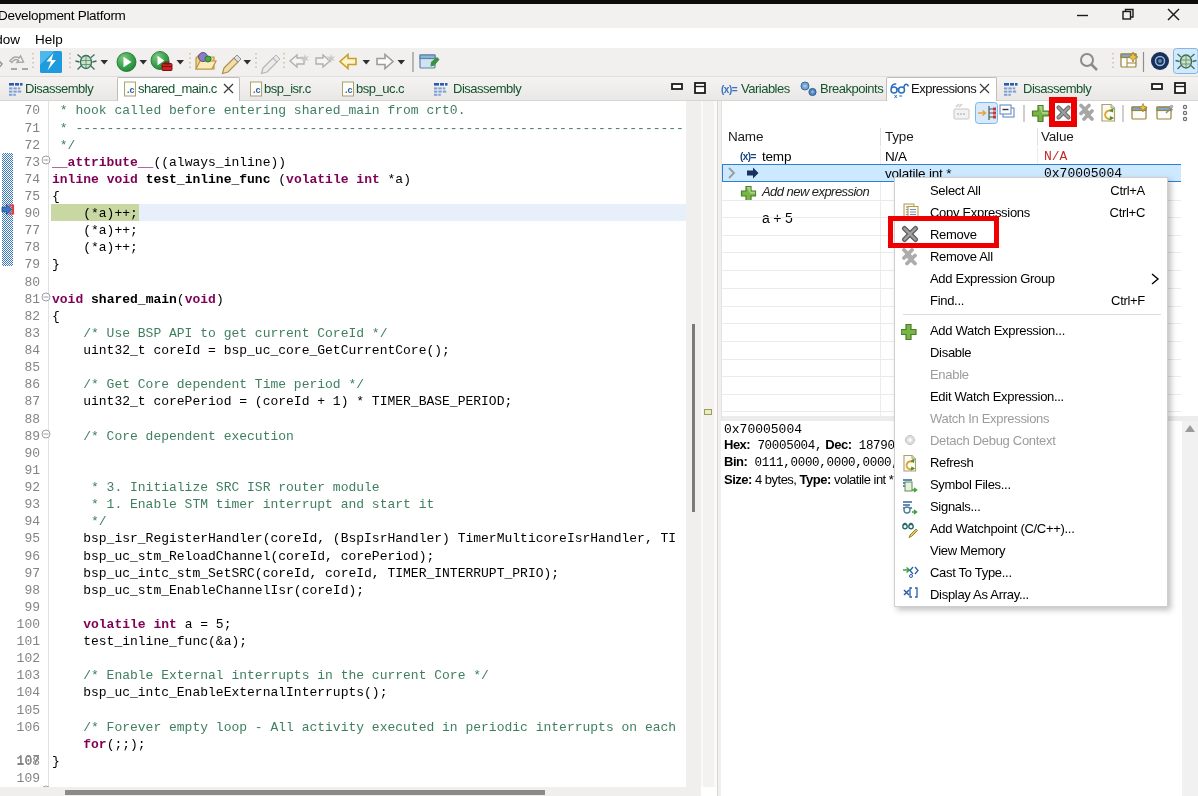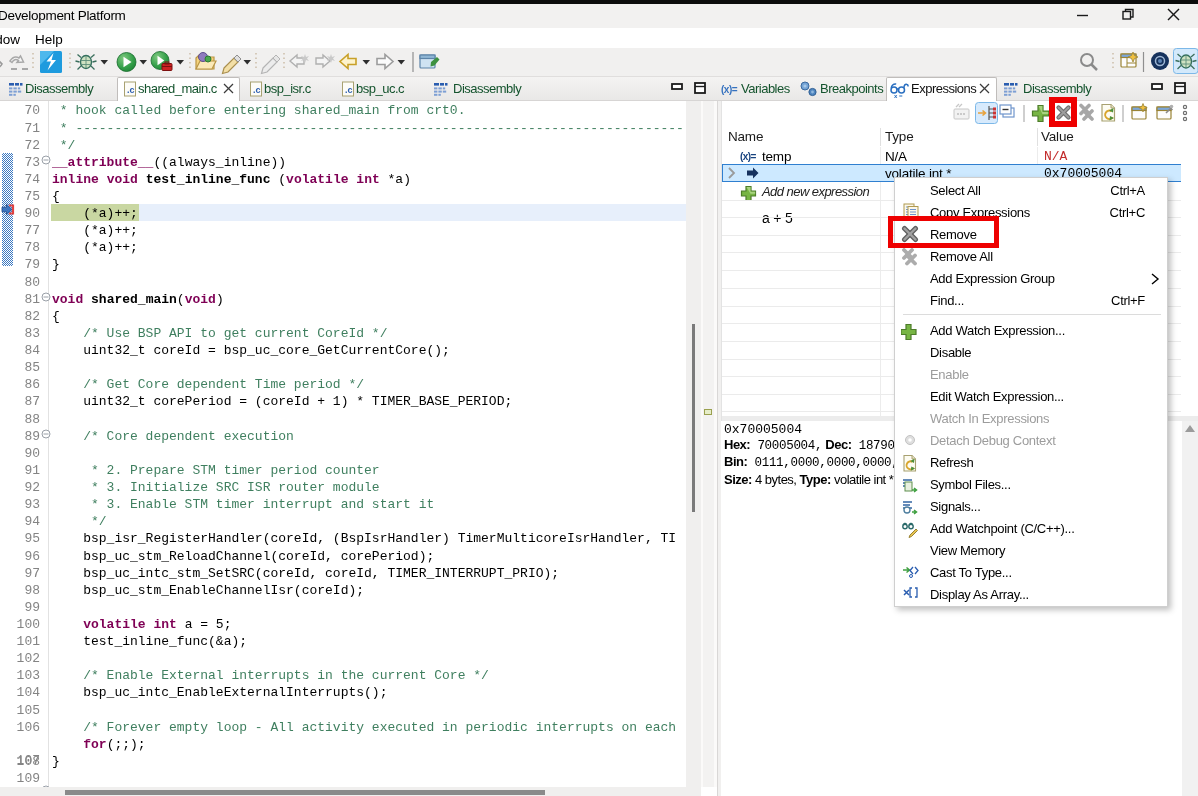--- a/index.html
+++ b/index.html
@@ -201,23 +201,22 @@
     <div class="codeline" style="top:87.00000000000001px;">{</div>
     <div class="codeline" style="top:104.12px;">    (*a)++;</div>
     <div class="codeline" style="top:121.24000000000001px;">    (*a)++;</div>
     <div class="codeline" style="top:138.36px;">    (*a)++;</div>
     <div class="codeline" style="top:155.48000000000002px;">}</div>
     <div class="codeline" style="top:206.84px;">{</div>
     <div class="codeline" style="top:223.96px;"><span class="cmt">    /* Use BSP API to get current CoreId */</span></div>
     <div class="codeline" style="top:241.08px;">    uint32_t coreId = bsp_uc_core_GetCurrentCore();</div>
     <div class="codeline" style="top:275.32px;"><span class="cmt">    /* Get Core dependent Time period */</span></div>
     <div class="codeline" style="top:326.68px;"><span class="cmt">    /* Core dependent execution</span></div>
-    <div class="codeline" style="top:360.92px;"><span class="cmt">     * 2. Prepare STM timer period counter</span></div>
     <div class="codeline" style="top:378.04px;"><span class="cmt">     * 3. Initialize SRC ISR router module</span></div>
-    <div class="codeline" style="top:395.16px;"><span class="cmt">     * 3. Enable STM timer interrupt and start it</span></div>
+    <div class="codeline" style="top:395.16px;"><span class="cmt">     * 1. Enable STM timer interrupt and start it</span></div>
     <div class="codeline" style="top:412.28px;"><span class="cmt">     */</span></div>
     <div class="codeline" style="top:446.52px;">    bsp_uc_stm_ReloadChannel(coreId, corePeriod);</div>
     <div class="codeline" style="top:429.4px;">    bsp_isr_RegisterHandler(coreId, (BspIsrHandler) TimerMulticoreIsrHandler, TI</div>
     <div class="codeline" style="top:463.64px;">    bsp_uc_intc_stm_SetSRC(coreId, coreId, TIMER_INTERRUPT_PRIO);</div>
     <div class="codeline" style="top:480.76px;">    bsp_uc_stm_EnableChannelIsr(coreId);</div>
     <div class="codeline" style="top:532.12px;">    test_inline_func(&amp;a);</div>
     <div class="codeline" style="top:566.36px;"><span class="cmt">    /* Enable External interrupts in the current Core */</span></div>
     <div class="codeline" style="top:583.48px;">    bsp_uc_intc_EnableExternalInterrupts();</div>
     <div class="codeline" style="top:617.72px;"><span class="cmt">    /* Forever empty loop - All activity executed in periodic interrupts on each</span></div>
     <div class="codeline" style="top:651.96px;">}</div>

